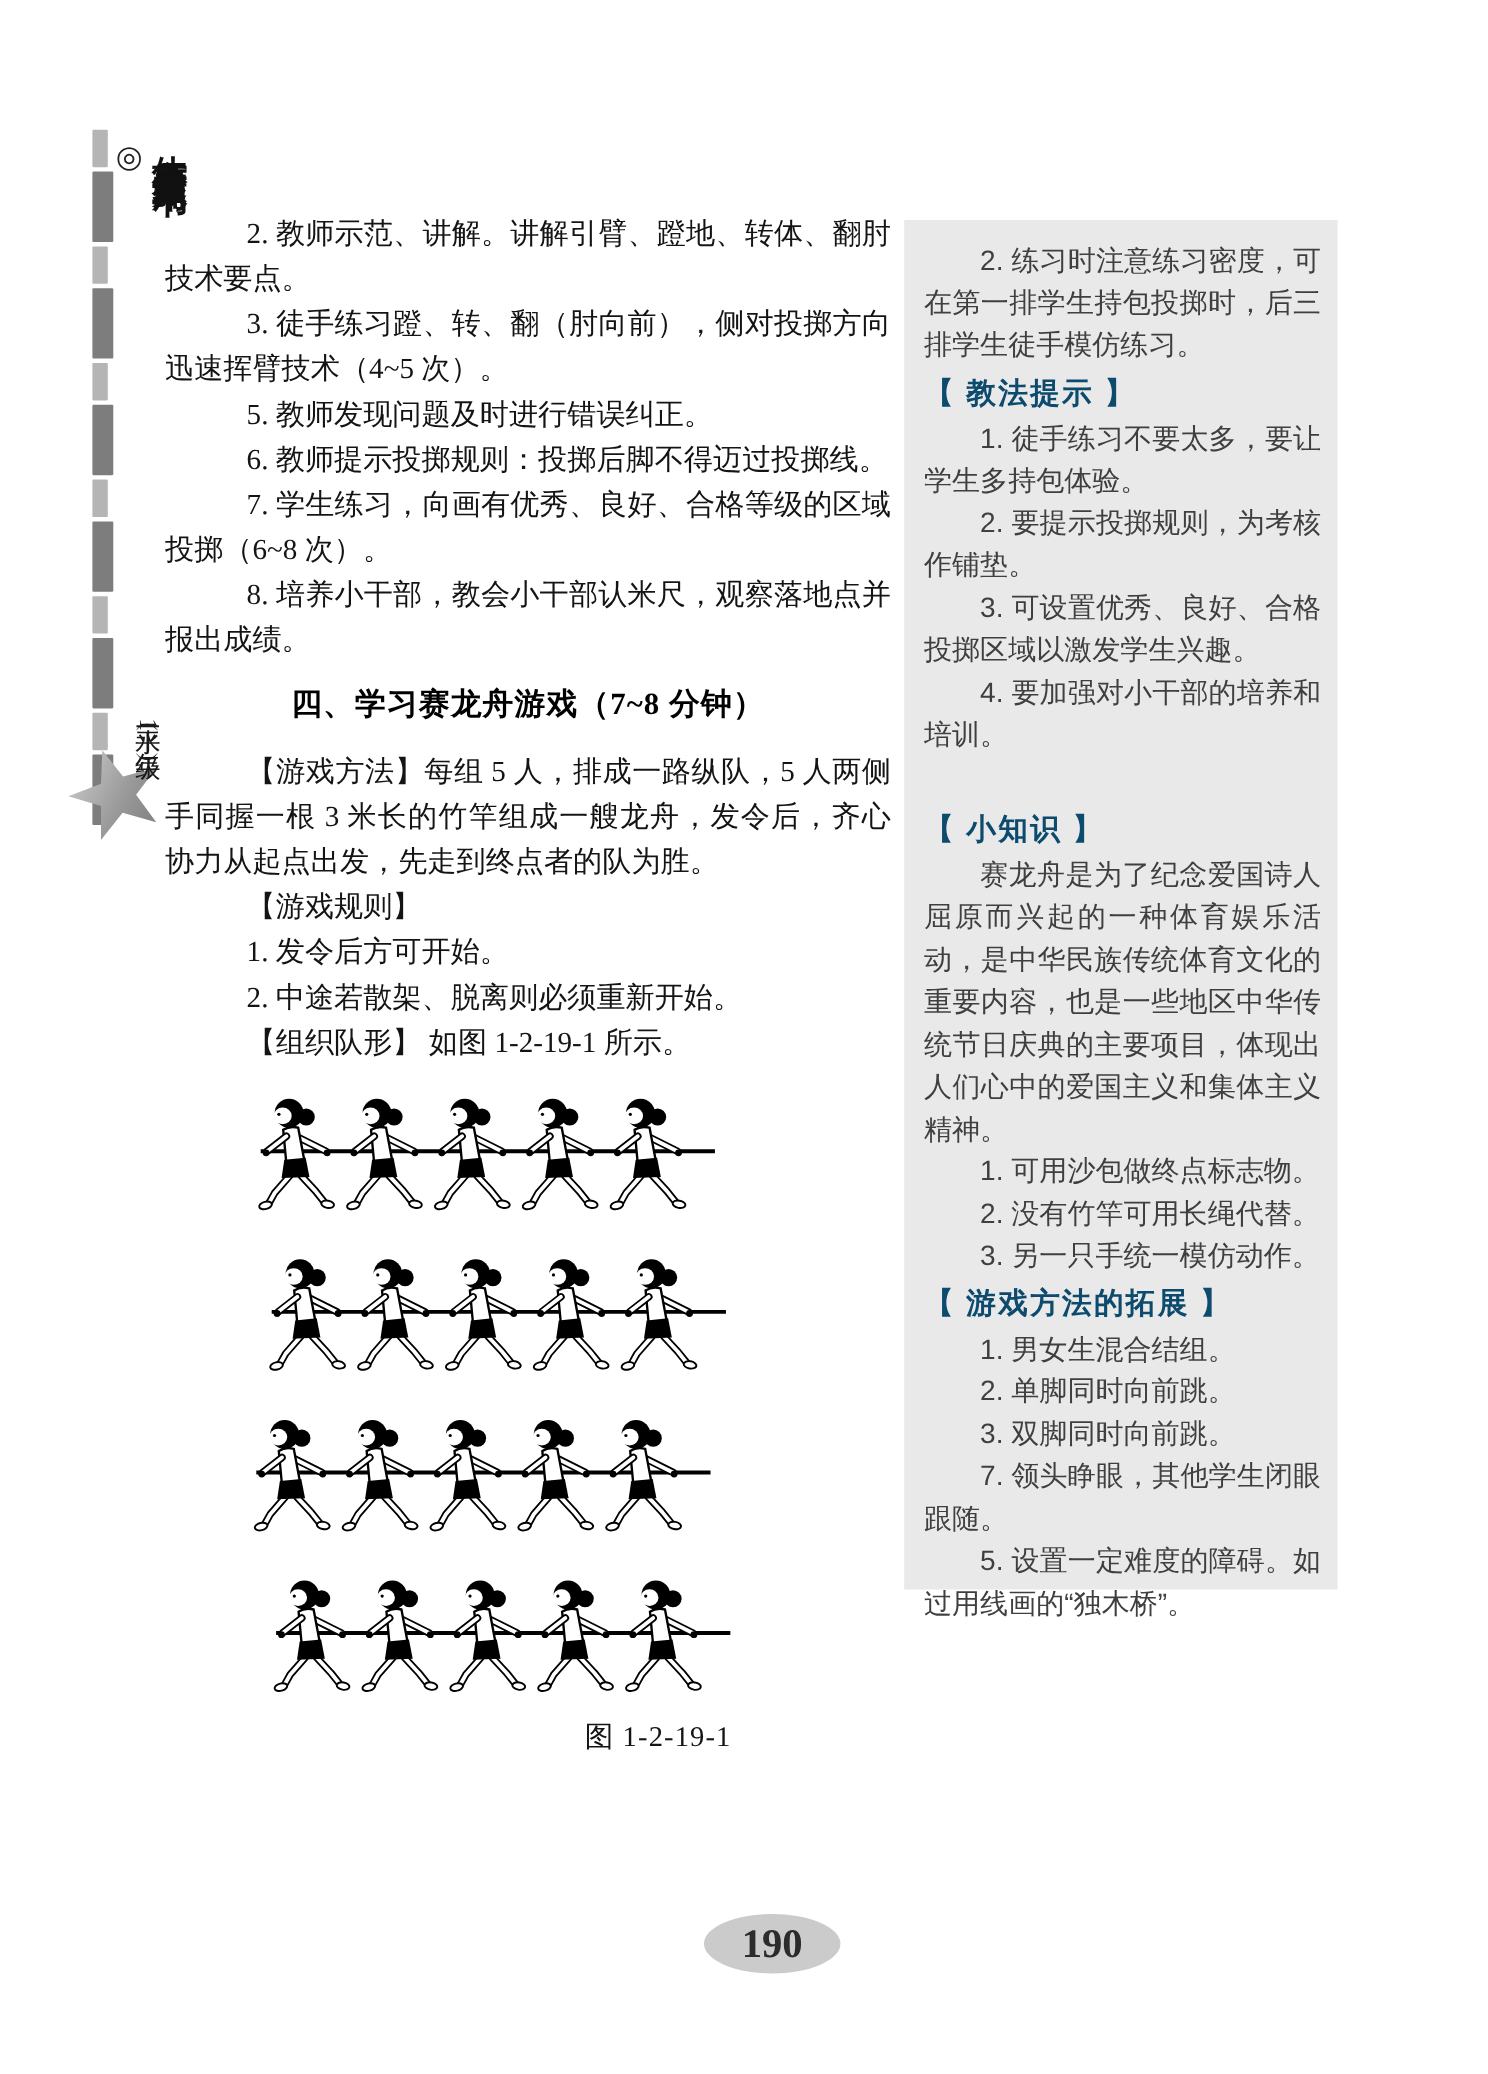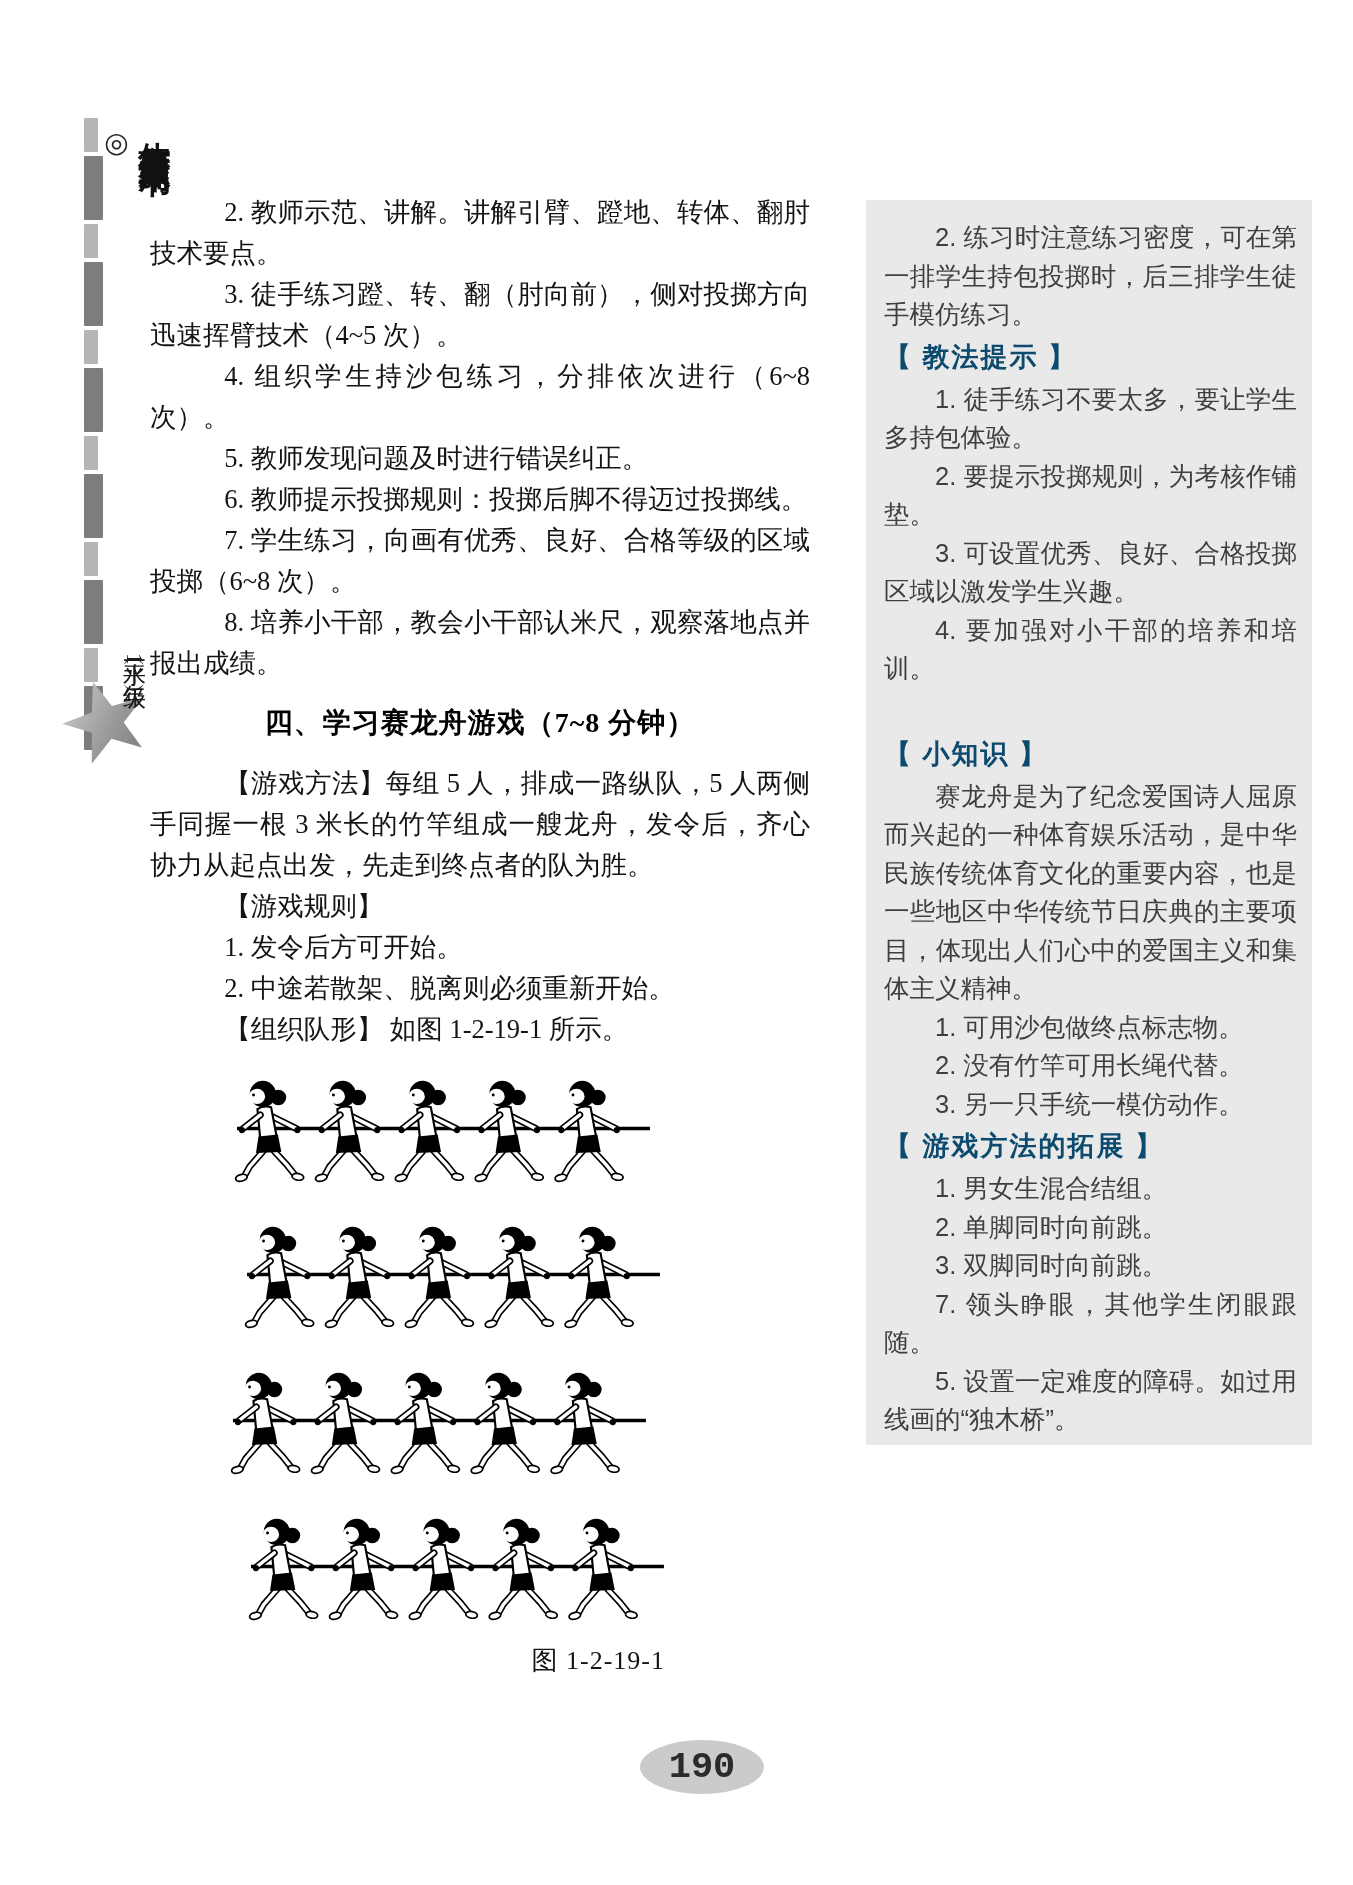--- a/index.html
+++ b/index.html
@@ -45,39 +45,39 @@
 
   
   .figure-block { margin-top:26px; }
   .boat-row { display:block; width:445px; height:112px; margin-bottom:34px; }
   .figure-caption { width:445px; margin-left:70px; text-align:right; font-size:26px; color:#141414; margin-top:2px; letter-spacing:1px; }
   .outline { stroke:#000; stroke-width:7; fill:none; stroke-linecap:round; stroke-linejoin:round; }
   .inner   { stroke:#fff; stroke-width:3.6; fill:none; stroke-linecap:round; stroke-linejoin:round; }
 
   
   .tips-panel {
-    position:absolute; left:822px; top:200px; width:446px; height:1245px;
+    position:absolute; left:822px; top:200px; width:394px; height:1245px;
     background:#e9e9e9; padding:18px 15px 0 18px;
     font-family:"Liberation Sans","DejaVu Sans",sans-serif;
-    font-size:25.5px; line-height:38.5px; color:#3f3f3f; text-align:justify;margin-left:44px;
+    font-size:25.5px; line-height:38.5px; color:#3f3f3f; text-align:justify;
   }
   .tips-panel .note { text-indent:2em; }
   .tips-title {
     font-size:27px; font-weight:900; color:#0c4a6e; letter-spacing:2px;
     margin:3px 0 3px 0; text-indent:0; line-height:40px;
     font-family:"Liberation Sans","DejaVu Sans",sans-serif;
   }
   .tips-gap { margin-top:46px; }
 
   
   .page-badge {
     position:absolute; left:640px; top:1740px; width:124px; height:54px;
     background:#cbcbcb; border-radius:50%;
     display:flex; align-items:center; justify-content:center;
-    font-family:Liberation Mono, monospace;
+    font-family:Liberation Serif, serif;
     font-size:37px; font-weight:bold; color:#2b2b2b;
   }
 </style>
 </head>
 <body>
 
 <div class="page">
 
   <div class="bar-strip">
     <div class="bar light"></div>
@@ -99,21 +99,20 @@
     <span class="title-mark">◎</span>
   </div>
 
   <div class="star"></div>
 
   <div class="level-vert">水平一（1年级）</div>
 
   <div class="main-col">
     <p class="body-text">2. 教师示范、讲解。讲解引臂、蹬地、转体、翻肘技术要点。</p>
     <p class="body-text">3. 徒手练习蹬、转、翻（肘向前），侧对投掷方向迅速挥臂技术（4~5 次）。</p>
-    <p class="body-text">4. 组织学生持沙包练习，分排依次进行（6~8 次）。</p>
     <p class="body-text">5. 教师发现问题及时进行错误纠正。</p>
     <p class="body-text">6. 教师提示投掷规则：投掷后脚不得迈过投掷线。</p>
     <p class="body-text">7. 学生练习，向画有优秀、良好、合格等级的区域投掷（6~8 次）。</p>
     <p class="body-text">8. 培养小干部，教会小干部认米尺，观察落地点并报出成绩。</p>
 
     <h2 class="section-heading">四、学习赛龙舟游戏（7~8 分钟）</h2>
 
     <p class="body-text">【游戏方法】每组 5 人，排成一路纵队，5 人两侧手同握一根 3 米长的竹竿组成一艘龙舟，发令后，齐心协力从起点出发，先走到终点者的队为胜。</p>
     <p class="body-text">【游戏规则】</p>
     <p class="body-text">1. 发令后方可开始。</p>

